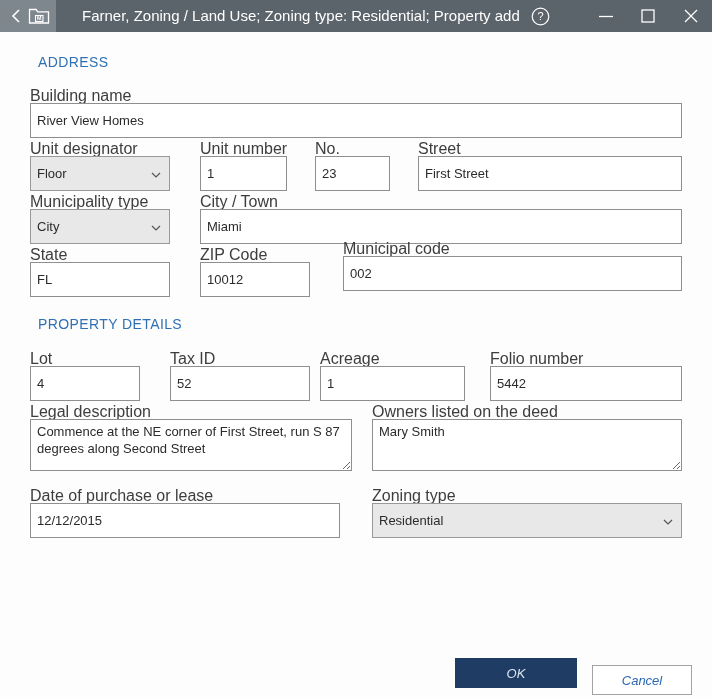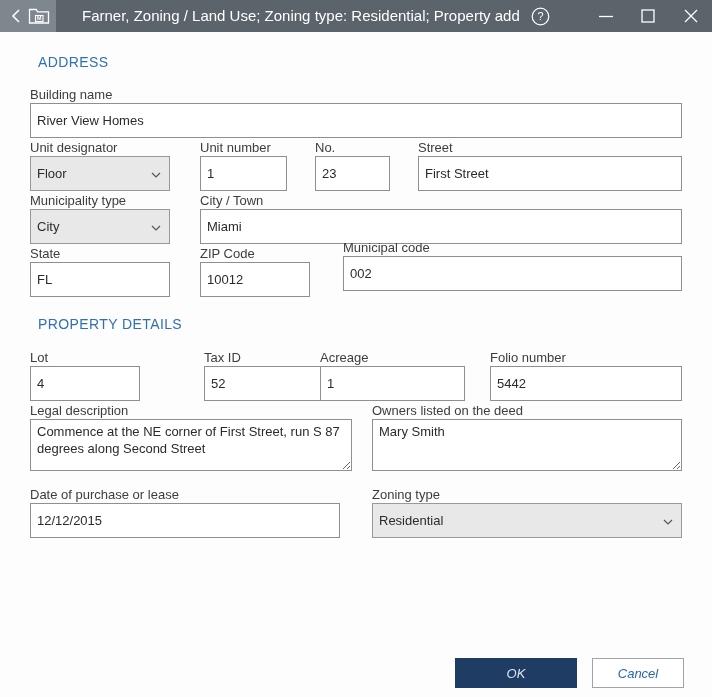--- a/index.html
+++ b/index.html
@@ -58,21 +58,21 @@
     color:var(--accent); font-size:14px; letter-spacing:0.4px;
     font-weight:400;
     margin-left:8px;
   }
   #hdr-address{ top:54px; }
   #hdr-property{ top:316px; }
 
   
   .field{ position:absolute; }
   .field .lbl{
-    font-size:13px; color:var(--label-color); height:14px;
+    font-size:16px; color:var(--label-color); height:14px;
     white-space:nowrap;
   }
   .field .inp, .field .sel{
     position:absolute; left:0; top:16px; width:100%; height:35px;
   }
   input.inp{
     border:1px solid var(--input-border);
     background:#ffffff;
     font-family:"Liberation Sans", sans-serif;
     font-size:13px; color:var(--value-color);
@@ -103,42 +103,42 @@
   #f-unitdes    { left:30px;  top:140px; width:140px; }
   #f-unitnum    { left:200px; top:140px; width:87px;  }
   #f-no         { left:315px; top:140px; width:75px;  }
   #f-street     { left:418px; top:140px; width:264px; }
   #f-muntype    { left:30px;  top:193px; width:140px; }
   #f-city       { left:200px; top:193px; width:482px; }
   #f-state      { left:30px;  top:246px; width:140px; }
   #f-zip        { left:200px; top:246px; width:110px; }
   #f-muncode    { left:343px; top:240px; width:339px; }
   #f-lot        { left:30px;  top:350px; width:110px; }
-  #f-taxid      { left:170px; top:350px; width:140px;margin-left:34px; }
+  #f-taxid      { left:170px; top:350px; width:140px; }
   #f-acreage    { left:320px; top:350px; width:145px; }
   #f-folio      { left:490px; top:350px; width:192px; }
   #f-legal      { left:30px;  top:403px; width:322px; }
   #f-owners     { left:372px; top:403px; width:310px; }
   #f-date       { left:30px;  top:487px; width:310px; }
   #f-zoning     { left:372px; top:487px; width:310px; }
   #f-legal textarea, #f-owners textarea{ height:52px; }
 
   
   .btn{
     position:absolute; top:658px; height:30px;
     display:flex; align-items:center; justify-content:center;
     font-size:13px; cursor:pointer; user-select:none;font-style:italic;
   }
   .btn-ok{
     left:455px; width:122px;
     background:var(--ok-bg); color:#dde5ef; border:1px solid var(--ok-bg);
   }
   .btn-cancel{
-    left:592px; width:92px;
-    background:#ffffff; color:#2b67b1; border:1px solid #a3a3a3;
+    left:592px; width:100px;
+    background:#ffffff; color:#2b67b1; border:1px solid #a3a3a3;margin-top:7px;
   }
 </style>
 </head>
 <body>
 
 <div class="titlebar">
   <div class="titlebar-left"></div>
 
   <div class="back-btn">
     <svg width="10" height="16" viewBox="0 0 10 16">

